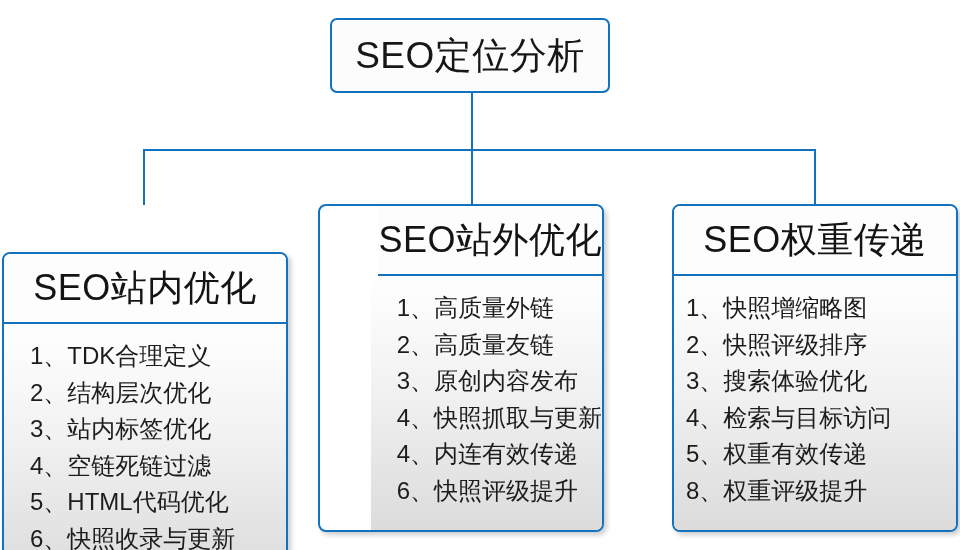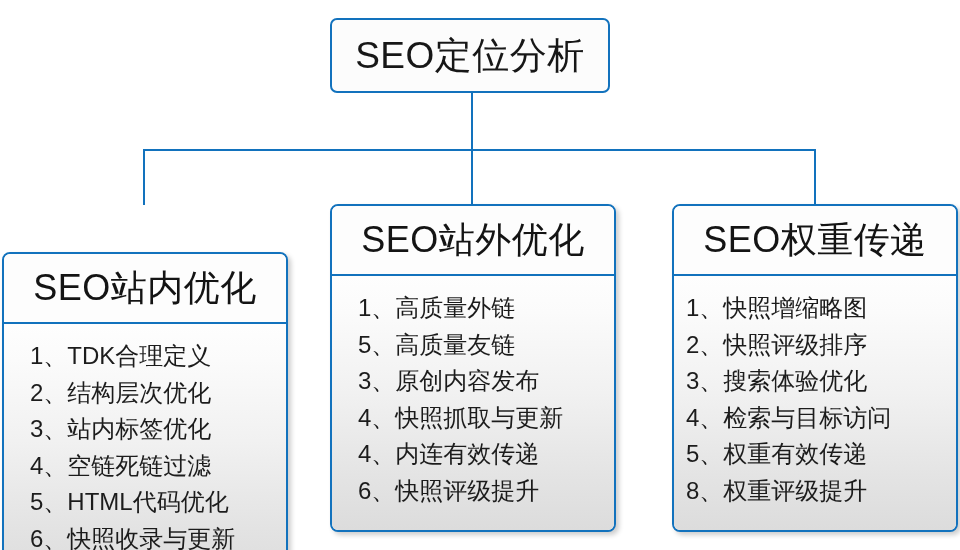--- a/index.html
+++ b/index.html
@@ -60,21 +60,21 @@
     box-sizing: border-box;
     border: 2px solid #1272bd;
     border-radius: 8px;
     background: #ffffff;
     overflow: hidden;
     display: flex;
     flex-direction: column;
     box-shadow: 3px 3px 5px rgba(0,0,0,0.20);
   }
   #card-0 { left: 2px; margin-top: 48px; }
-  #card-1 { left: 330px; }
+  #card-1 { left: 318px; align-items: flex-end; }
   #card-2 { left: 672px; width: 286px; }
 
   .card-header {
     flex: 0 0 68px;
     background: #fdfdfd;
     border-bottom: 2px solid #1272bd;
     display: flex;
     align-items: center;
     justify-content: center;
   }
@@ -139,21 +139,21 @@
     </div>
   </div>
 
   <div class="card" id="card-1">
     <div class="card-header">
       <div class="card-header-title">SEO站外优化</div>
     </div>
     <div class="card-body">
       <ul class="card-list">
         <li class="card-list-item">1、高质量外链</li>
-        <li class="card-list-item">5、高质量友链</li>
+        <li class="card-list-item">2、高质量友链</li>
         <li class="card-list-item">3、原创内容发布</li>
         <li class="card-list-item">4、快照抓取与更新</li>
         <li class="card-list-item">4、内连有效传递</li>
         <li class="card-list-item">6、快照评级提升</li>
       </ul>
     </div>
   </div>
 
   <div class="card" id="card-2">
     <div class="card-header">

